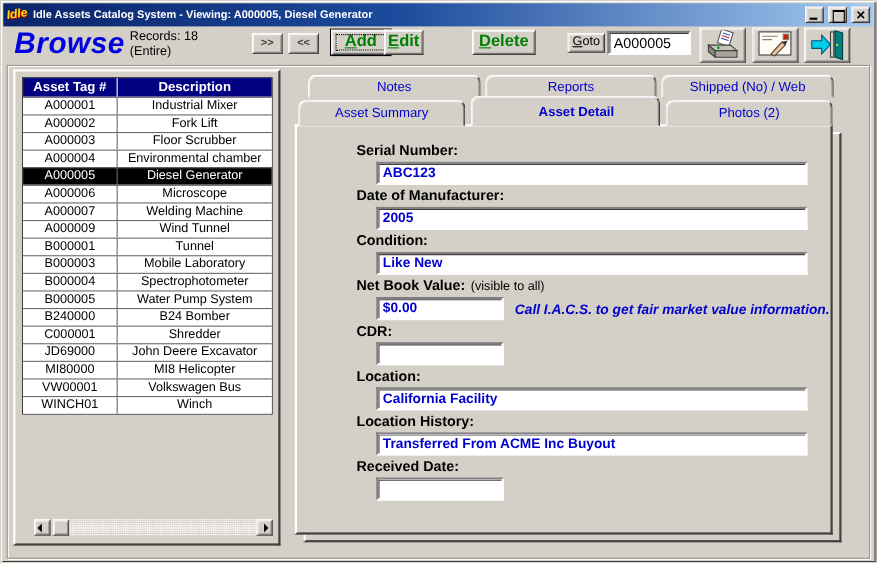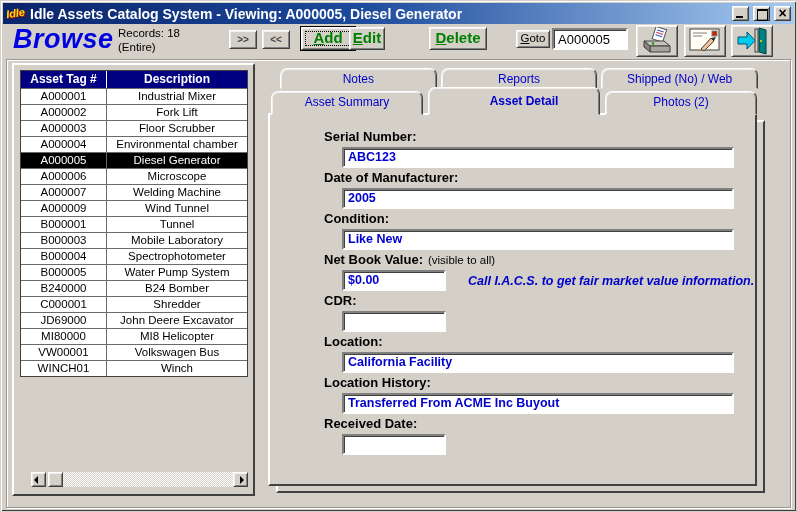--- a/index.html
+++ b/index.html
@@ -17,21 +17,21 @@
   .titlebar {
     position:absolute; left:3px; top:3px; right:3px; height:21px;
     background:linear-gradient(90deg,#0a246a 0%,#1c4a9c 45%,#a6caf0 100%);
     display:flex; align-items:center; padding:0 3px; gap:4px;
   }
   .app-icon { width:20px; height:15px; position:relative; flex:0 0 auto; }
   .app-icon span {
     position:absolute; left:0; top:0; font-style:italic; font-weight:bold; font-size:11px;
     color:#ffe000; text-shadow:1px 1px 0 #b00000; transform:rotate(-8deg); line-height:14px;
   }
-  .title-text { color:#fff; font-weight:bold; font-size:14px; flex:1; white-space:nowrap; overflow:hidden; }
+  .title-text { color:#fff; font-weight:bold; font-size:10px; flex:1; white-space:nowrap; overflow:hidden; }
   .win-btn {
     width:17px; height:15px; background:#d4d0c8; position:relative; flex:0 0 auto;
     border:1px solid; border-color:#fff #404040 #404040 #fff;
     box-shadow: inset 1px 1px 0 #efefef, inset -1px -1px 0 #808080;
   }
   .btn-min::after { content:""; position:absolute; left:3px; bottom:2px; width:7px; height:2px; background:#000; }
   .btn-max::after { content:""; position:absolute; left:3px; top:2px; width:9px; height:9px; border:1px solid #000; border-top-width:2px; }
   .btn-close::after { content:"×"; position:absolute; left:0; top:-1px; width:100%; text-align:center; font-size:14px; font-weight:bold; color:#000; line-height:15px; }
   
   .browse { position:absolute; left:13px; top:24px; font-style:italic; font-weight:bold; font-size:27px; color:#0000e0; letter-spacing:0.5px; }
@@ -91,21 +91,21 @@
   }
   .tabs-row2 .tab { margin-top:4px; height:24px; }
   .tabs-row2 .tab.active { margin-top:0; height:28px; font-weight:bold; padding-top:6px; z-index:4;padding-left:20px; }
   
   .form-fields { position:absolute; inset:0; padding:13px 28px 0 36px; z-index:3; }
   .form-row { position:relative; margin-bottom:1px;margin-left:18px; }
   .field-label { font-weight:bold; font-size:13px; color:#000; height:19px; line-height:18px; white-space:nowrap; }
   .field-hint { font-weight:normal; font-size:11.5px; margin-left:5px; }
   .field-box { margin-left:18px; height:21px; padding:1px 4px; font-weight:bold; font-size:12.5px; color:#0000cc; line-height:15px; white-space:nowrap; overflow:hidden; }
   .field-box.wide { width:392px; }
-  .field-box.short { width:104px; }
+  .field-box.short { width:116px; }
   .field-note { position:absolute; left:144px; top:23px; font-weight:bold; font-style:italic; font-size:12.5px; color:#0000cc; white-space:nowrap; }
   
   .icon-svg { display:block; }
 </style>
 </head>
 <body>
 
 <div class="window">
 
   <div class="titlebar">

